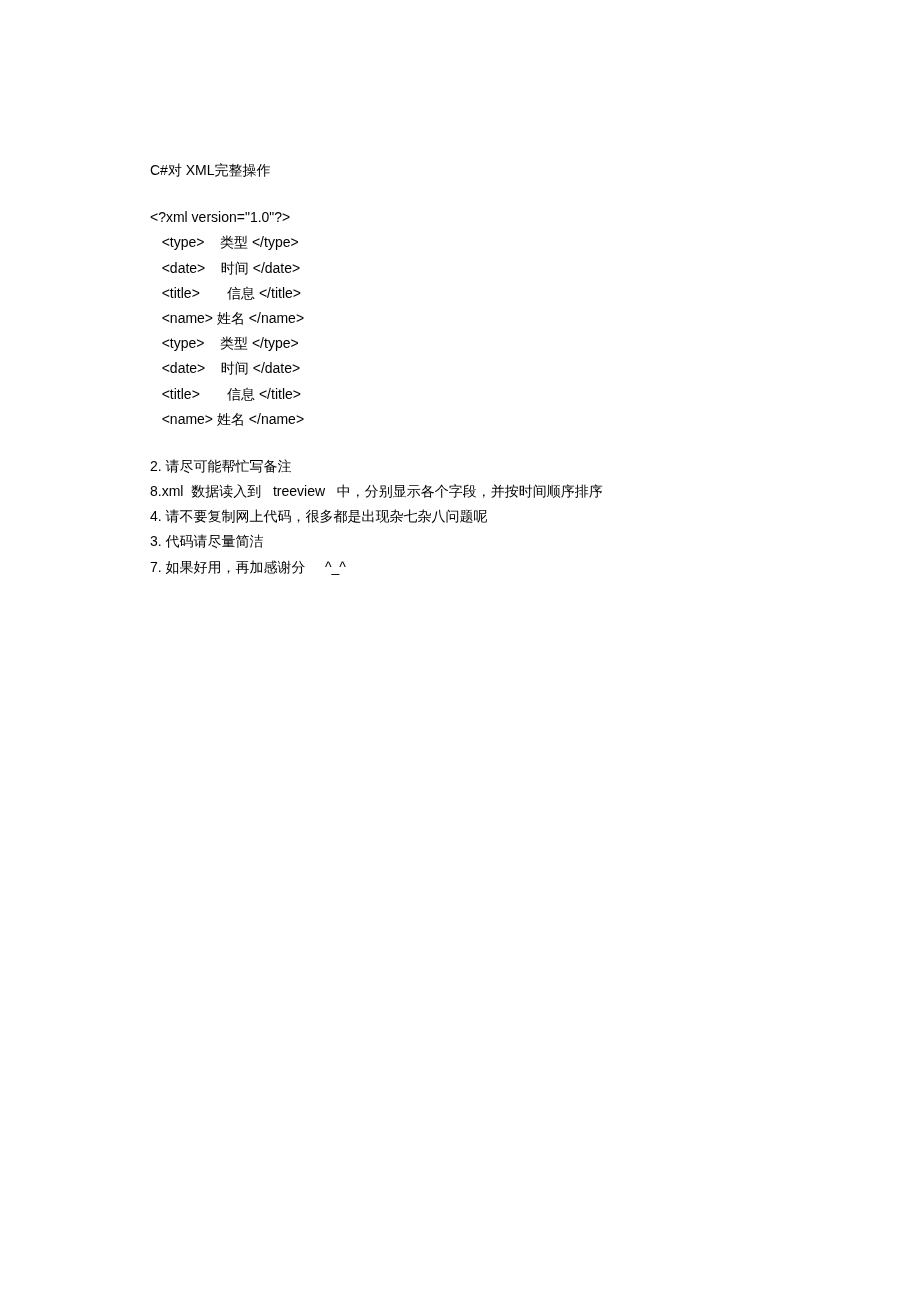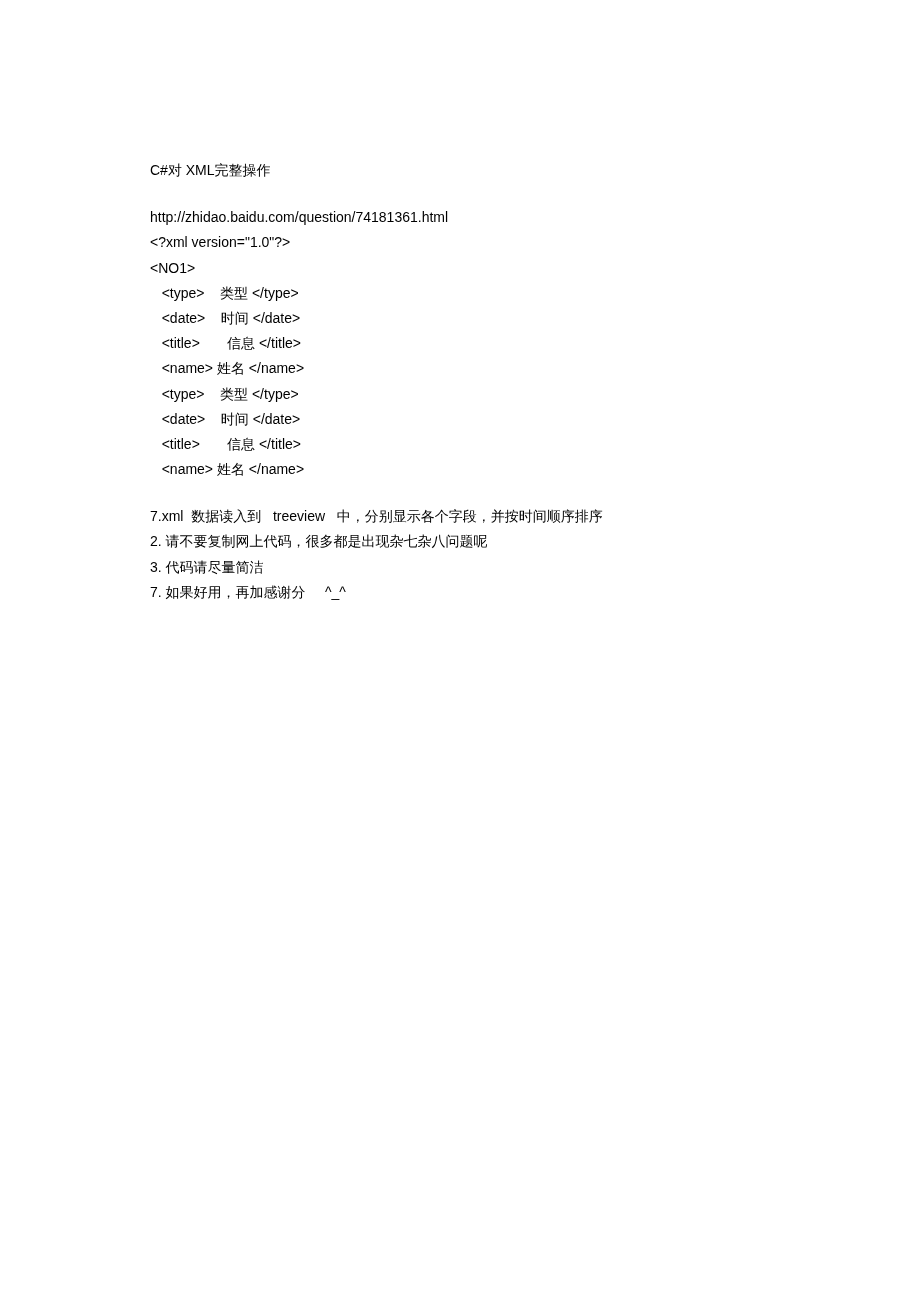--- a/index.html
+++ b/index.html
@@ -27,33 +27,32 @@
 </style>
 </head>
 <body>
 
 <div class="page">
 
   <div class="line">C#对 XML完整操作</div>
 
   <div class="block-spacer"></div>
 
-  <div class="line">http://zhidao.baidu.com/question/74181361.html</div>
 
   <div class="line">&lt;?xml version="1.0"?&gt;</div>
-  <div class="line">&lt;NO1&gt;</div>
   <div class="line">   &lt;type&gt;    类型 &lt;/type&gt;</div>
   <div class="line">   &lt;date&gt;    时间 &lt;/date&gt;</div>
   <div class="line">   &lt;title&gt;       信息 &lt;/title&gt;</div>
   <div class="line">   &lt;name&gt; 姓名 &lt;/name&gt;</div>
   <div class="line">   &lt;type&gt;    类型 &lt;/type&gt;</div>
   <div class="line">   &lt;date&gt;    时间 &lt;/date&gt;</div>
   <div class="line">   &lt;title&gt;       信息 &lt;/title&gt;</div>
   <div class="line">   &lt;name&gt; 姓名 &lt;/name&gt;</div>
 
   <div class="block-spacer"></div>
 
-  <div class="line">7.xml  数据读入到   treeview   中，分别显示各个字段，并按时间顺序排序</div>
-  <div class="line">2. 请不要复制网上代码，很多都是出现杂七杂八问题呢</div>
+  <div class="line">2. 请尽可能帮忙写备注</div>
+  <div class="line">8.xml  数据读入到   treeview   中，分别显示各个字段，并按时间顺序排序</div>
+  <div class="line">4. 请不要复制网上代码，很多都是出现杂七杂八问题呢</div>
   <div class="line">3. 代码请尽量简洁</div>
   <div class="line">7. 如果好用，再加感谢分     ^_^</div>
 
 </div>
 
 </body></html>

